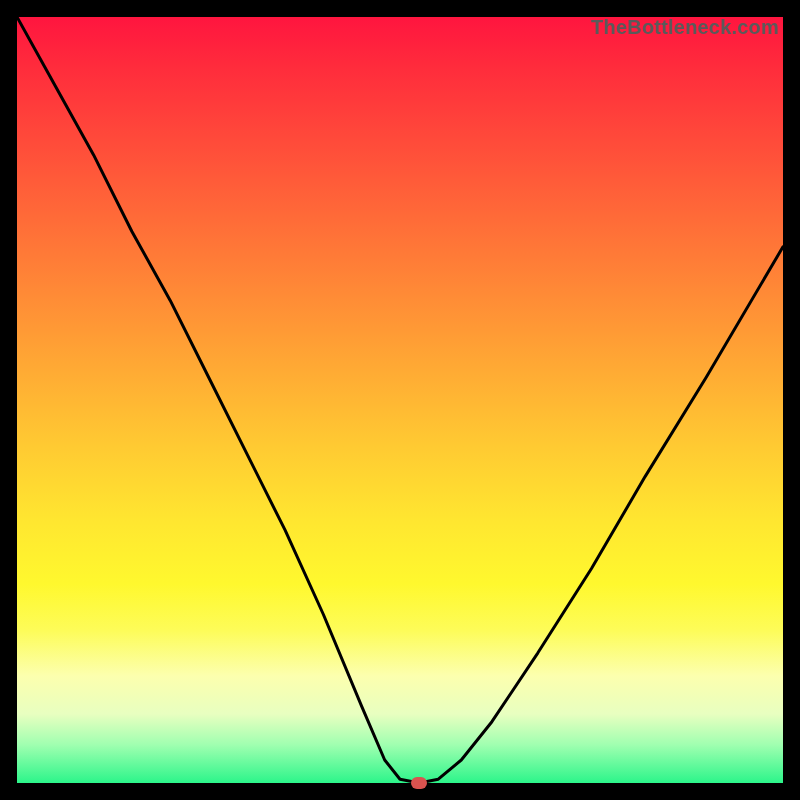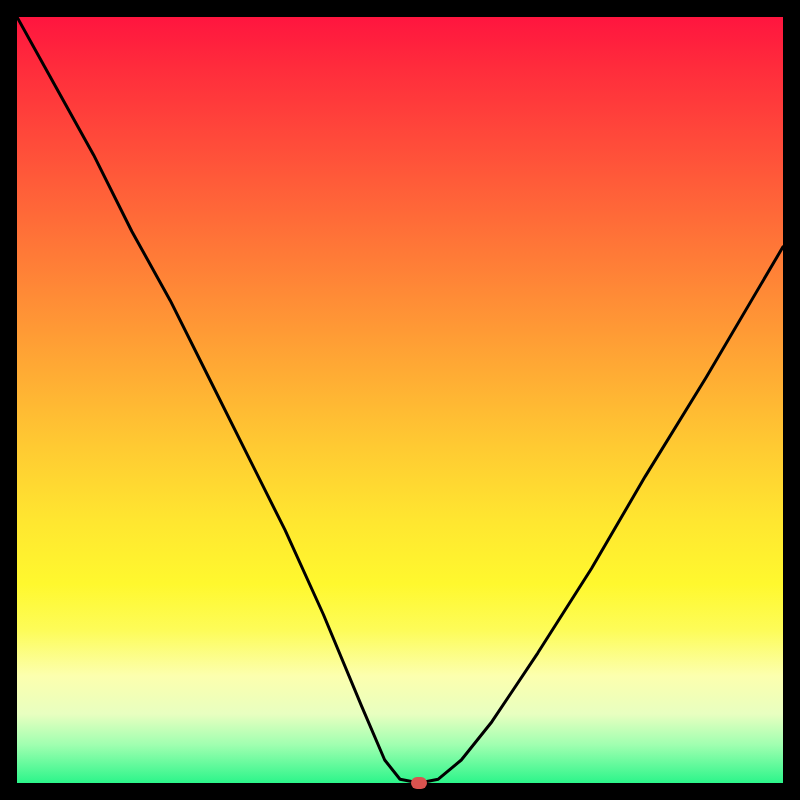--- a/index.html
+++ b/index.html
@@ -66,18 +66,19 @@
     border-radius: 6px / 6px;
     background: #d9534f;
     transform: translate(-50%, -50%);
   }
 </style>
 </head>
 <body>
 
 <div class="frame">
   <div class="plot-area">
+    <div class="watermark">TheBottleneck.com</div>
     <svg class="curve" viewBox="0 0 766 766" preserveAspectRatio="none">
       <path fill="none" stroke="#000000" stroke-width="3" stroke-linejoin="round" stroke-linecap="round" d="M0.0 0.0 L38.3 68.9 L76.6 137.9 L114.9 214.5 L153.2 283.4 L191.5 360.0 L229.8 436.6 L268.1 513.2 L306.4 597.5 L344.7 689.4 L367.7 743.0 L383.0 762.2 L402.2 766.0 L421.3 762.2 L444.3 743.0 L474.9 704.7 L520.9 635.8 L574.5 551.5 L628.1 459.6 L689.4 360.0 L766.0 229.8"></path>
     </svg>
     <div class="marker" style="left:402.2px; top:766.0px; background:#d9534f;"></div>
   </div>
 </div>
 
 </body></html>

